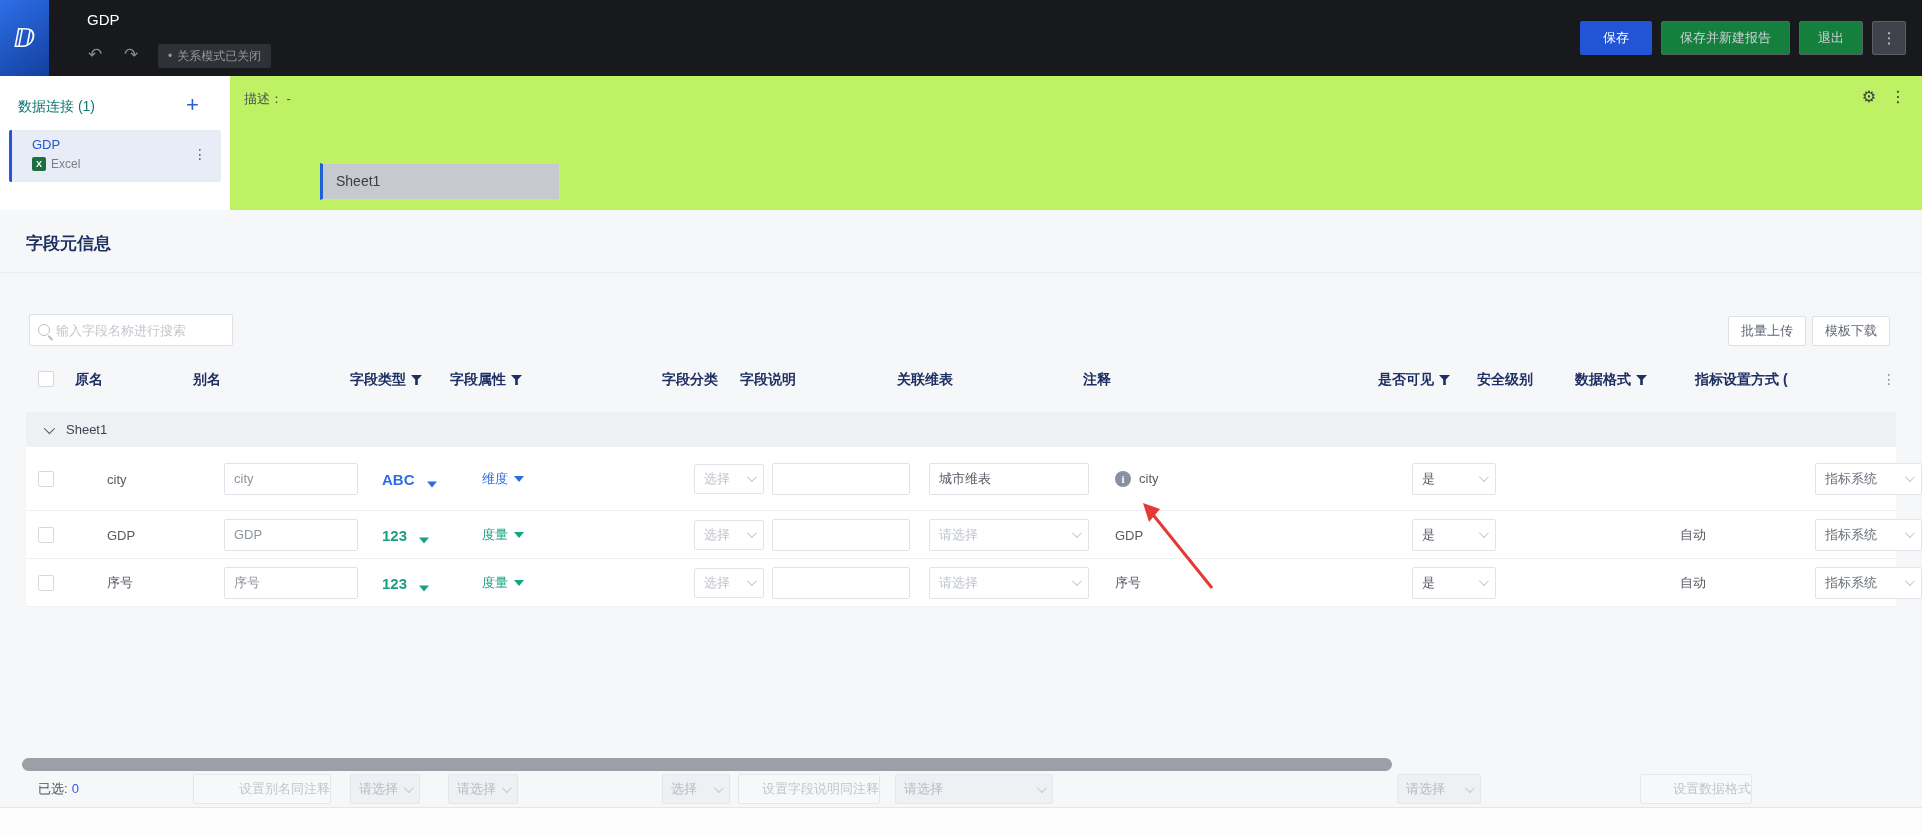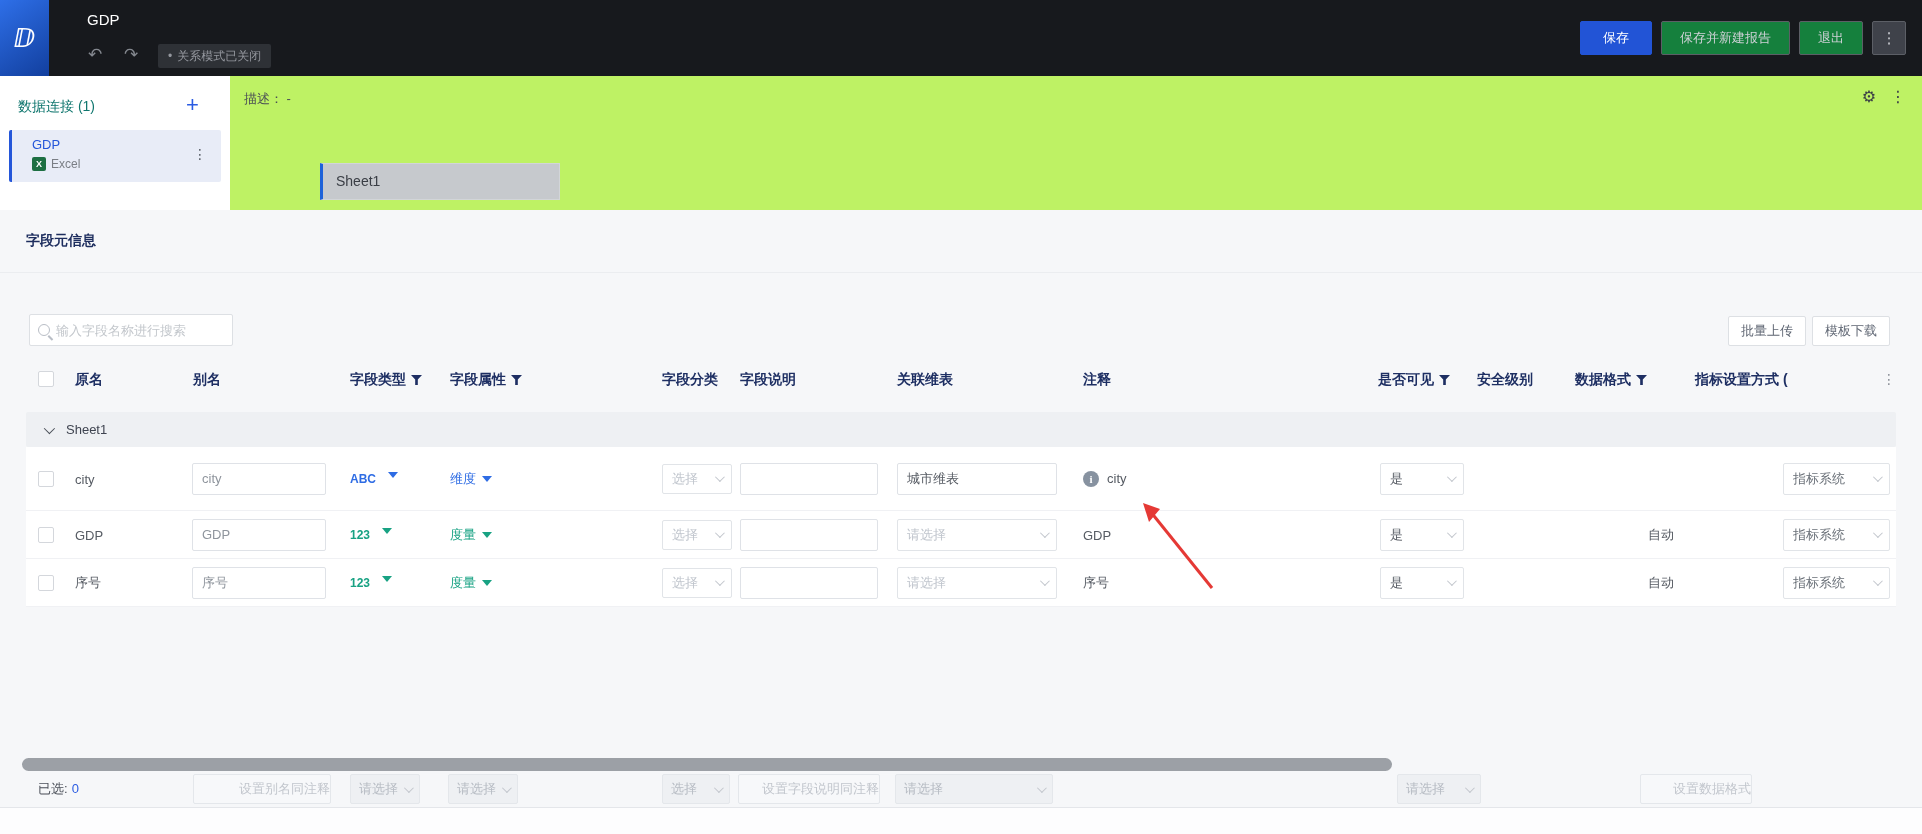--- a/index.html
+++ b/index.html
@@ -42,21 +42,21 @@
   .sb-item { position:absolute; left:9px; top:54px; width:212px; height:52px; background:#e8ecf7;
     border-left:3px solid #2456d9; border-radius:2px; cursor:pointer; }
   .sb-item-name { position:absolute; left:20px; top:7px; color:#2456d9; font-size:13px; }
   .sb-item-sub { position:absolute; left:20px; top:27px; display:flex; align-items:center; gap:5px; color:#7a7e85; font-size:12px; }
   .xls-icon { display:inline-block; width:14px; height:14px; background:#1d6f42; border-radius:2px;
     color:#fff; font-size:9px; font-weight:bold; text-align:center; line-height:14px; }
   .sb-item-kebab { position:absolute; right:14px; top:16px; color:#5b6069; font-size:14px; cursor:pointer; }
 
   
   .panel { position:absolute; left:0; top:210px; width:1922px; height:624px; background:#f6f7f9; }
-  .panel-title { position:absolute; left:26px; top:22px; font-size:14px; font-weight:bold; color:#1d2d5e; }
+  .panel-title { position:absolute; left:26px; top:22px; font-size:17px; font-weight:bold; color:#1d2d5e; }
   .panel-actions { position:absolute; right:32px; top:18px; display:flex; gap:10px; }
   .btn-ok { width:96px; height:34px; background:#2b5ce6; border:1px solid #2b5ce6; border-radius:3px;
     color:#fff; font-size:13px; cursor:pointer; }
   .btn-cancel { width:96px; height:34px; background:#fff; border:1px solid #dcdfe3; border-radius:3px;
     color:#8a8f98; font-size:13px; cursor:pointer; }
   .panel-divider { position:absolute; left:0; top:62px; width:1922px; height:1px; background:#ebedf0; }
 
   .search-box { position:absolute; left:29px; top:104px; width:204px; height:32px; background:#fff;
     border:1px solid #dde0e4; border-radius:2px; display:flex; align-items:center; padding:0 8px; gap:6px; }
   .search-box input { border:none; outline:none; flex:1; font-size:13px; color:#565b63; background:transparent; }
@@ -77,26 +77,26 @@
   .grp-row { position:relative; height:35px; margin-top:10px; background:#eef0f3; border-radius:2px;
     display:flex; align-items:center; cursor:pointer; }
   .grp-chev { margin-left:18px; width:8px; height:8px; border-right:1.6px solid #4a4f58; border-bottom:1.6px solid #4a4f58;
     transform:rotate(45deg) translateY(-2px); }
   .grp-label { margin-left:14px; color:#3f4450; font-size:13px; }
 
   .drow { position:relative; background:#fff; border-bottom:1px solid #f0f1f4; }
   .r1 { height:64px; } .r2,.r3 { height:48px; }
   .cb { position:absolute; left:12px; width:16px; height:16px; background:#fff; border:1px solid #d4d7dc; border-radius:2px; cursor:pointer; }
   .vmid { top:50%; transform:translateY(-50%); }
-  .cell { position:absolute; top:50%; transform:translateY(-50%); white-space:nowrap; }
+  .cell { position:absolute; top:50%; transform:translateY(-50%); white-space:nowrap;margin-left:32px; }
   .c-name  { left:49px;  color:#565b63; }
   .c-alias { left:166px; width:134px; height:32px; }
   .c-alias input { width:100%; height:100%; border:1px solid #dfe2e7; border-radius:2px; padding:0 9px;
     font-size:13px; color:#8f959d; outline:none; background:#fff; }
-  .c-type  { left:324px; font-weight:bold; font-size:12px; display:flex; align-items:flex-start; gap:12px; cursor:pointer; }
+  .c-type  { left:324px; font-weight:bold; font-size:15px; display:flex; align-items:flex-end; gap:12px; cursor:pointer; }
   .c-attr  { left:424px; font-size:13px; display:flex; align-items:center; gap:6px; cursor:pointer; }
   .blue { color:#2e6ce4; } .teal { color:#18a283; }
   .caret-b { display:inline-block; width:0; height:0; border-left:5px solid transparent; border-right:5px solid transparent; border-top:6px solid #2e6ce4; }
   .caret-t { display:inline-block; width:0; height:0; border-left:5px solid transparent; border-right:5px solid transparent; border-top:6px solid #18a283; }
   .sel { border:1px solid #e1e4e8; border-radius:2px; background:#fff; display:flex; align-items:center;
     justify-content:space-between; padding:0 9px; color:#bfc4cc; cursor:pointer; }
   .chev { width:7px; height:7px; border-right:1.5px solid #c3c7cd; border-bottom:1.5px solid #c3c7cd; transform:rotate(45deg) translateY(-2px); flex:none; }
   .c-cat   { left:636px; width:70px;  height:30px; }
   .c-desc  { left:714px; width:138px; height:32px; }
   .c-desc input { width:100%; height:100%; border:1px solid #dfe2e7; border-radius:2px; background:#fff; outline:none; padding:0 9px; }

